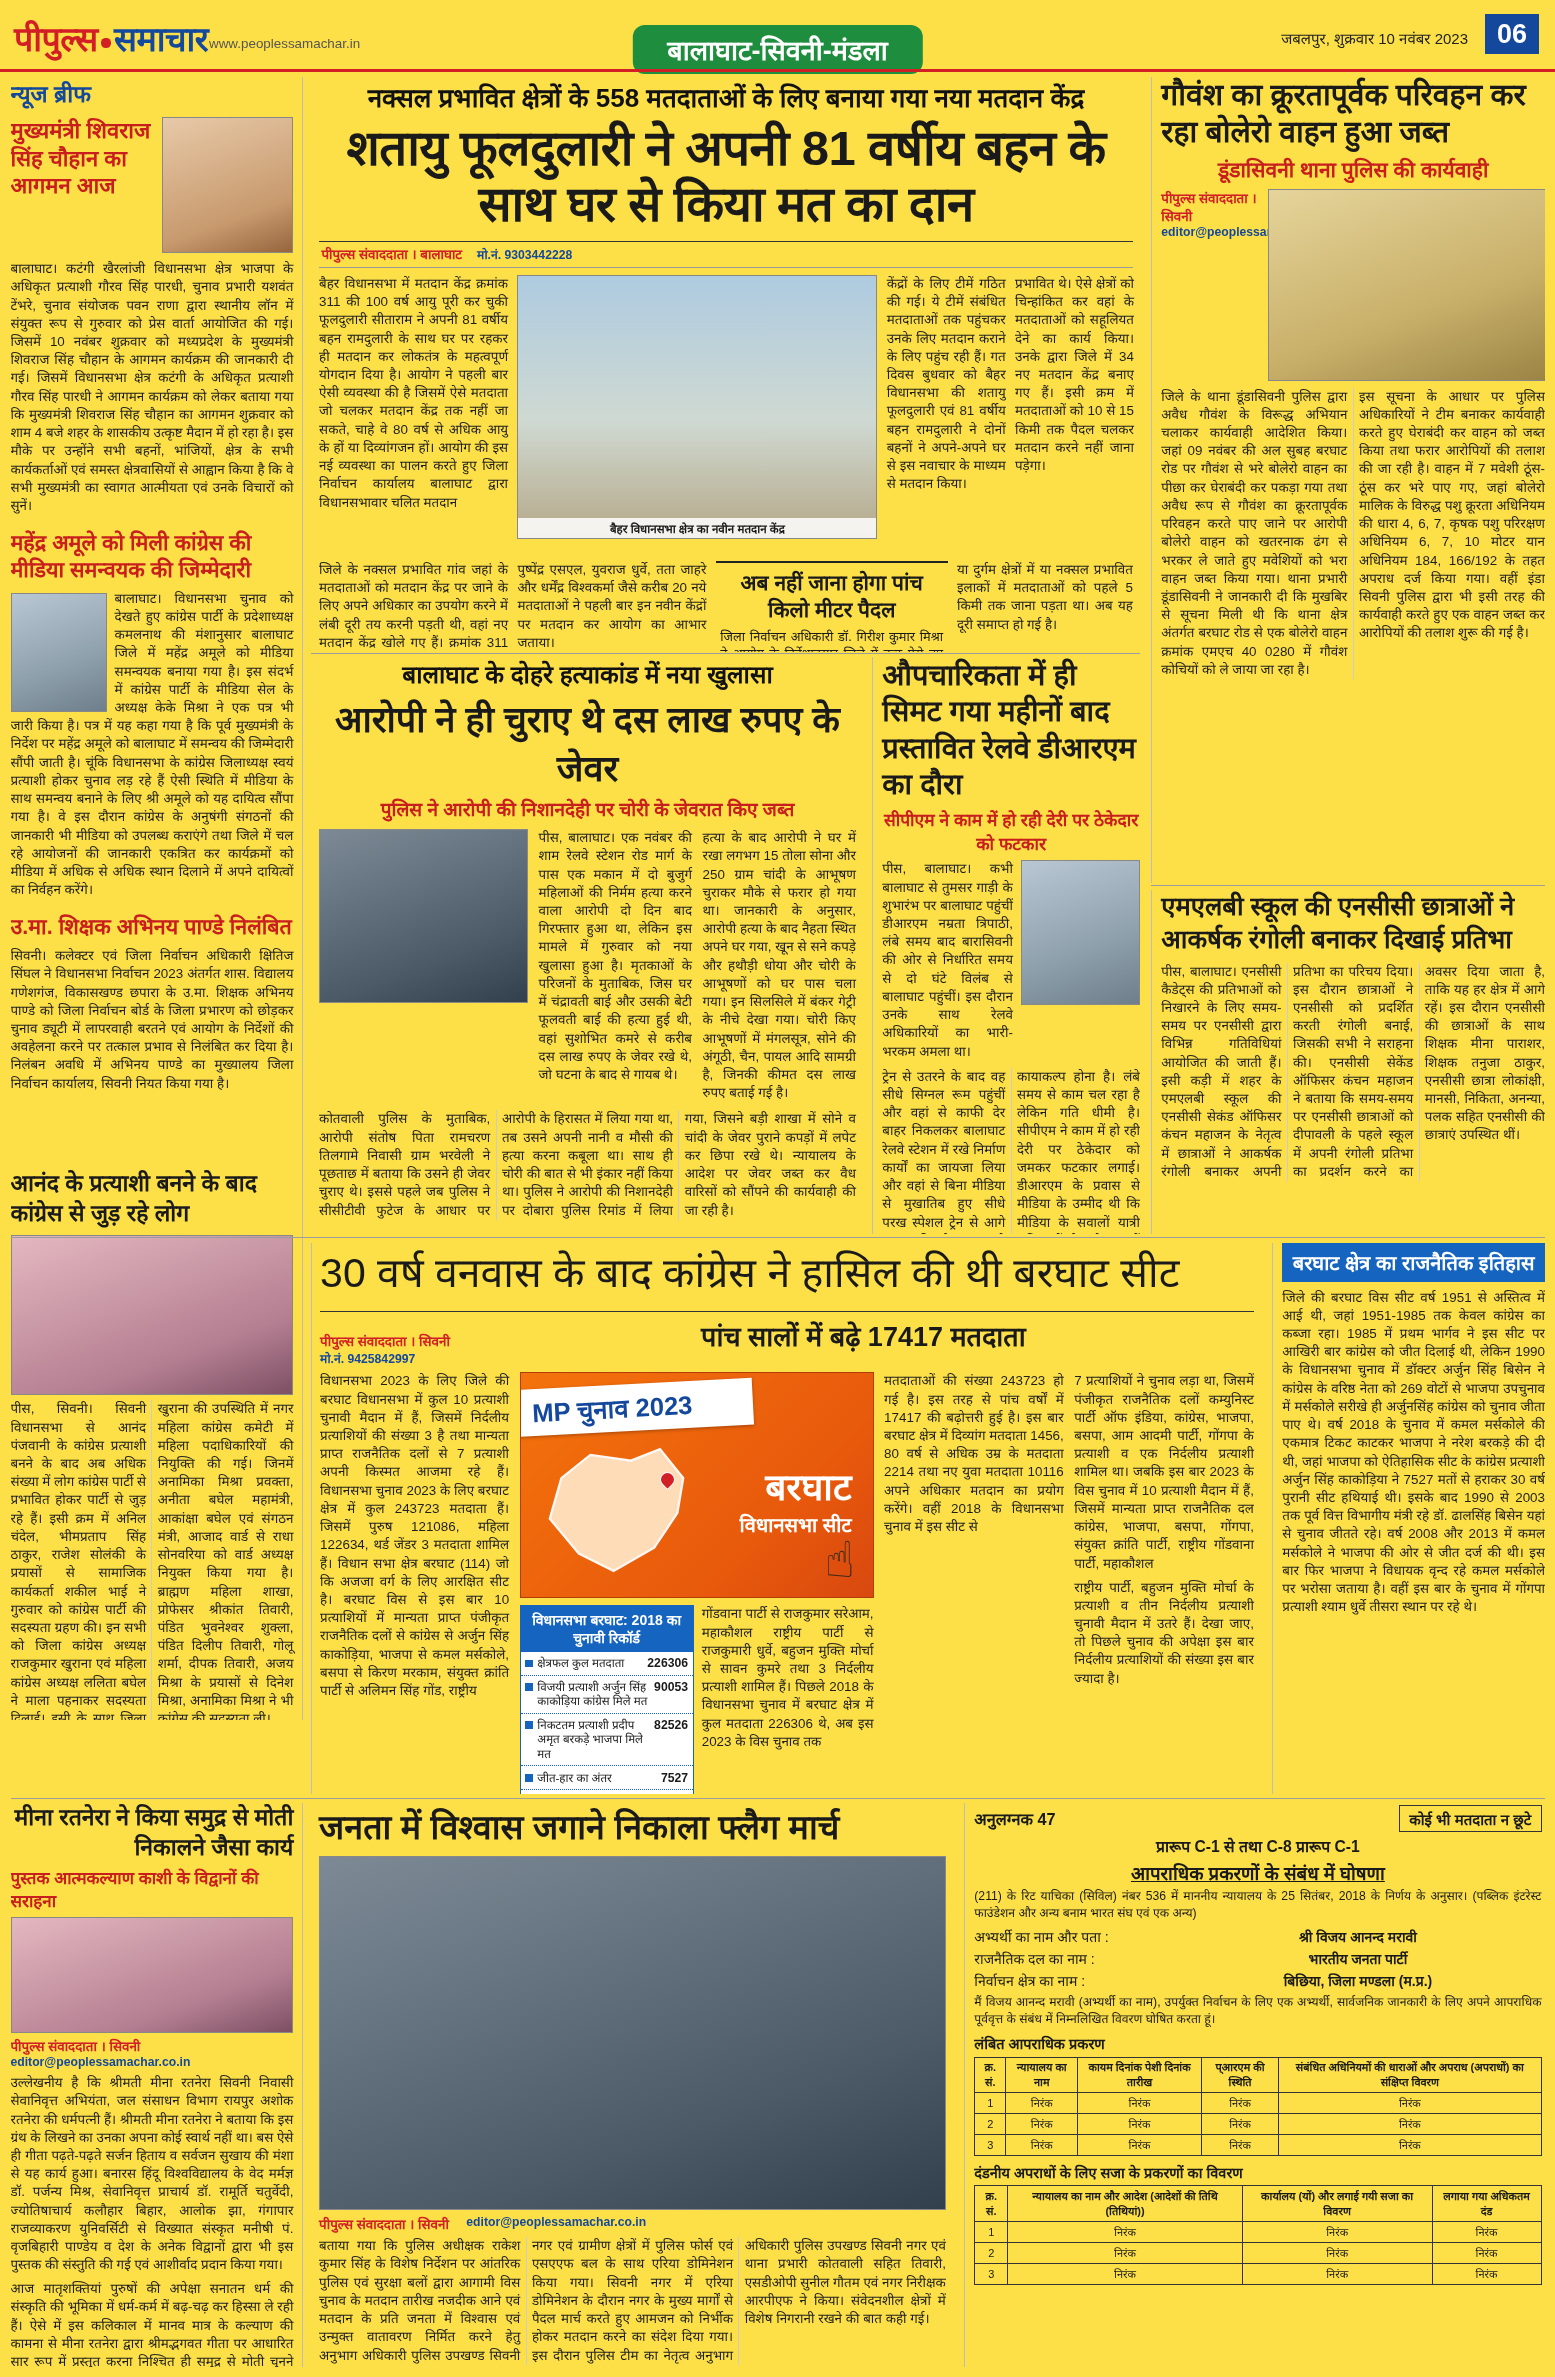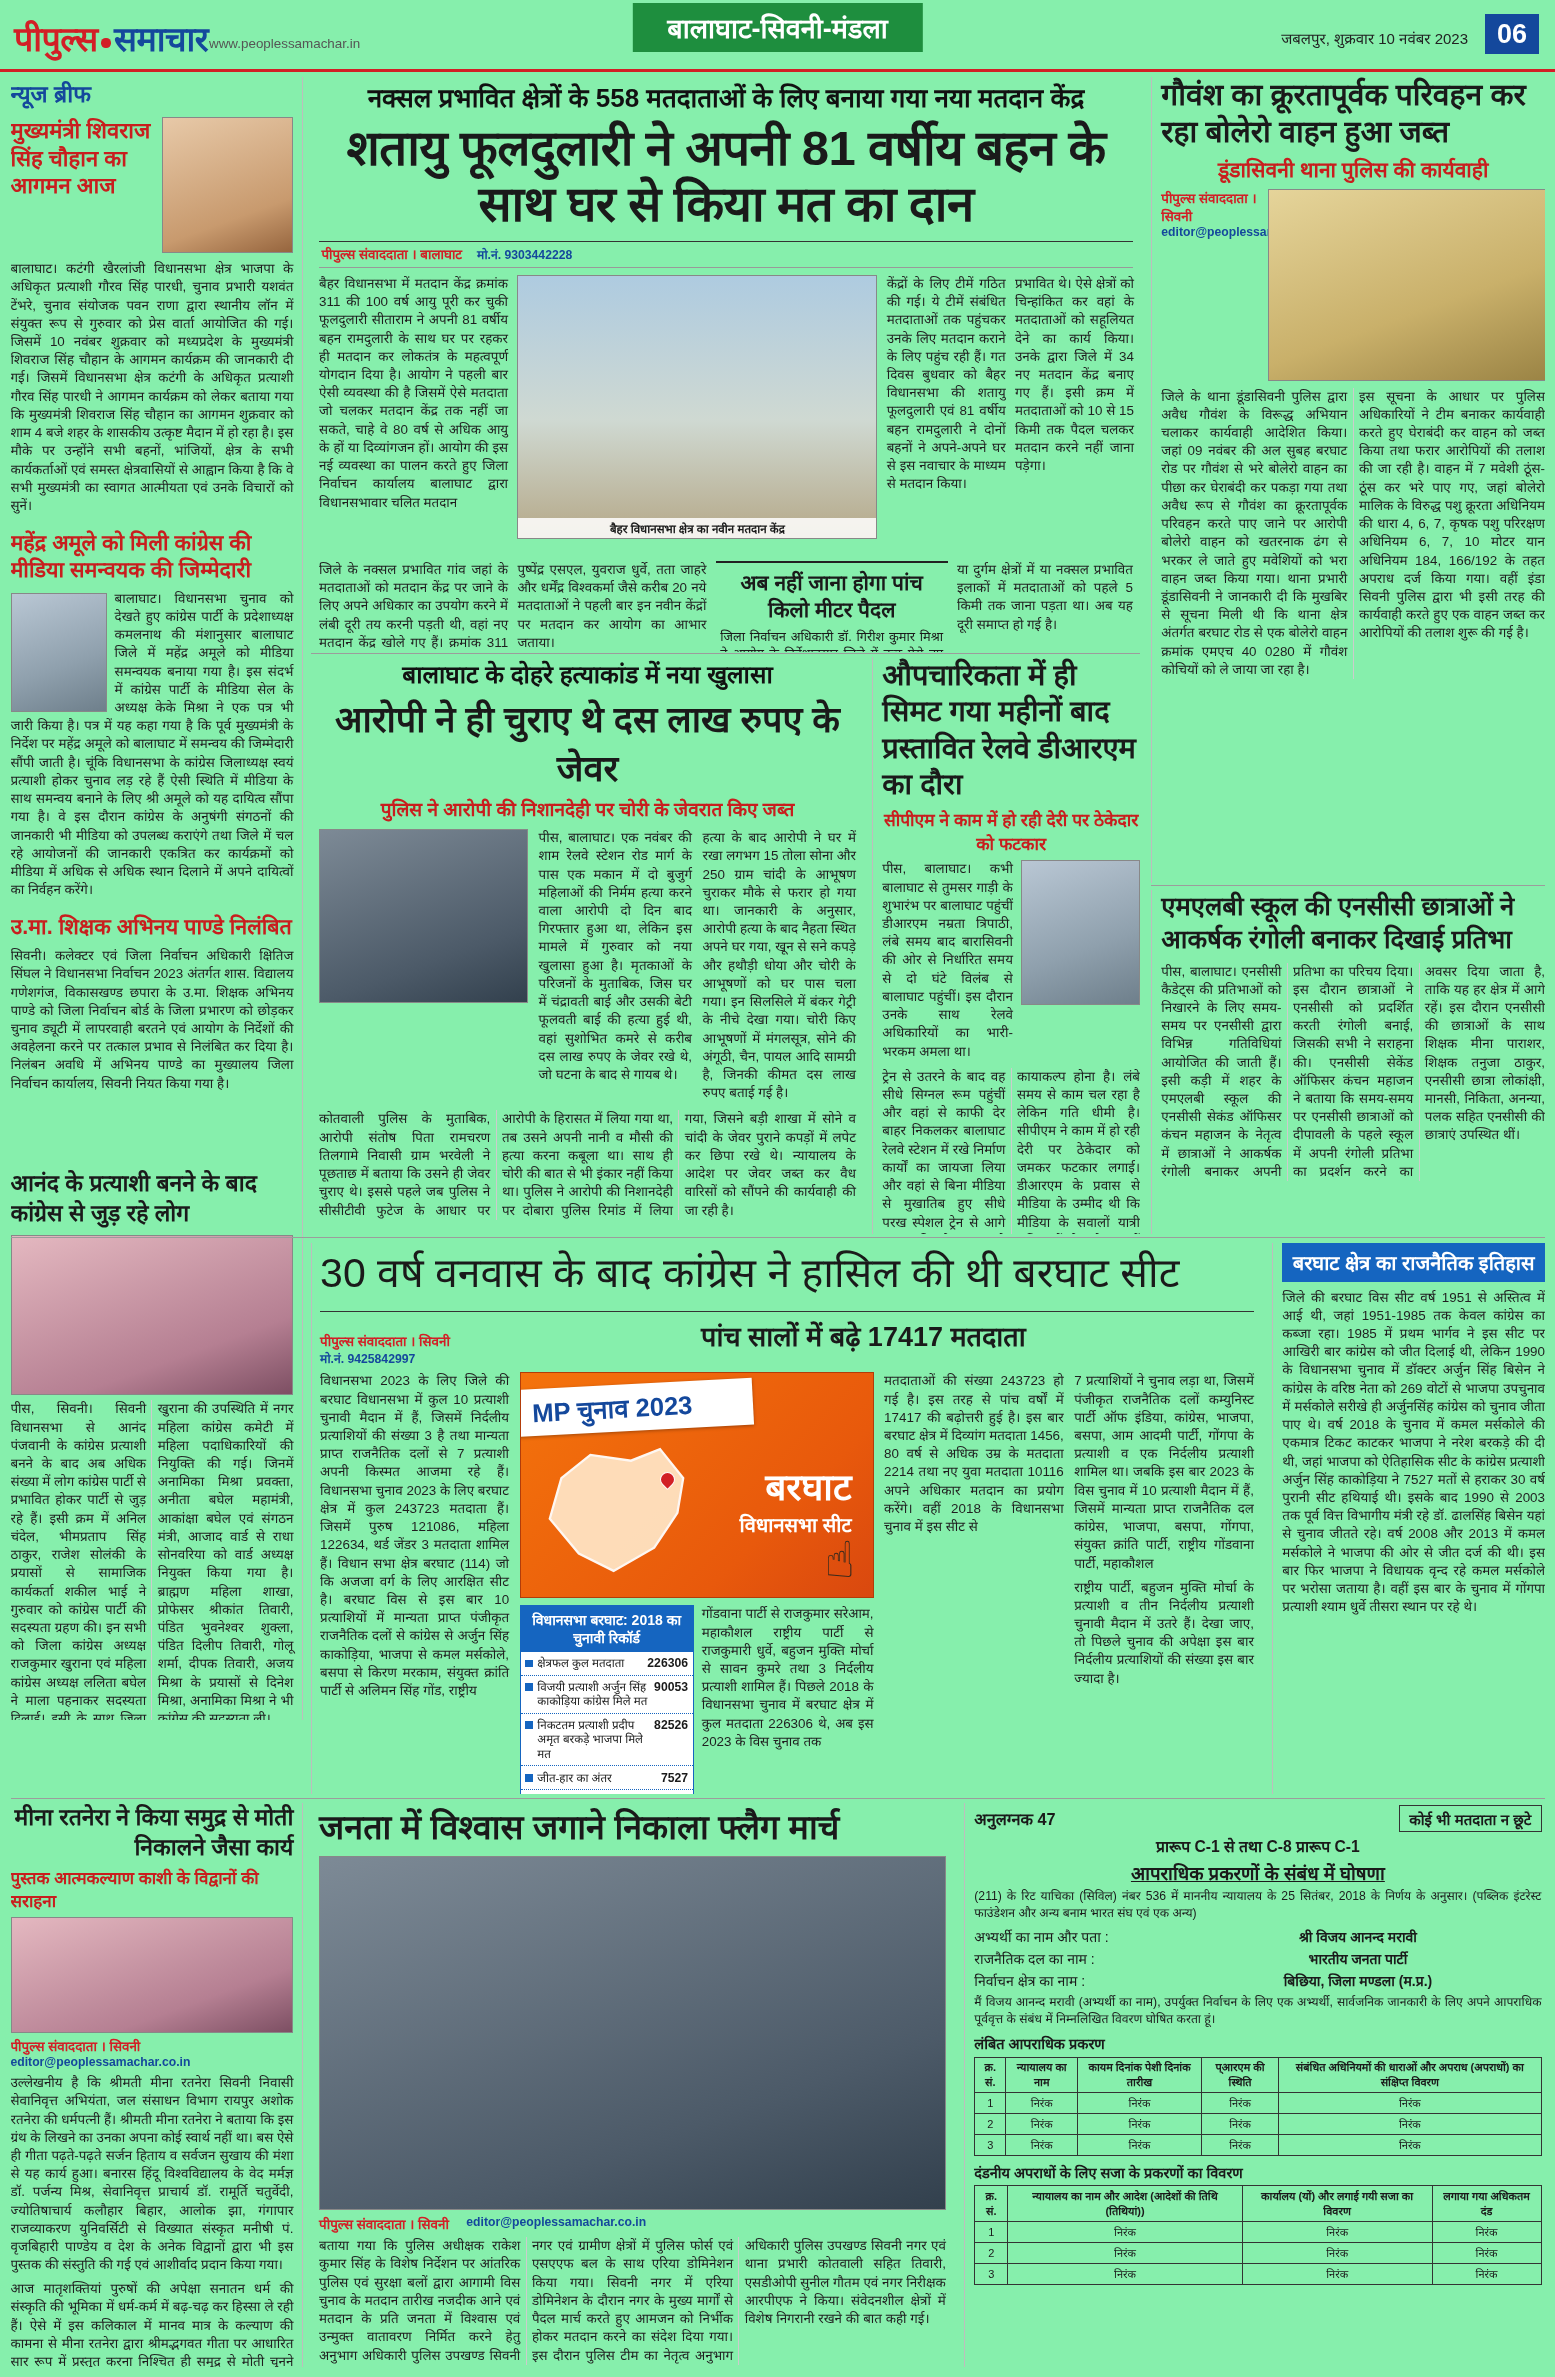--- a/index.html
+++ b/index.html
@@ -1,30 +1,30 @@
 <!DOCTYPE html>
 <html lang="hi" style="font-size:9.3px"><head>
 <meta charset="utf-8">
 <style>
   * { margin:0; padding:0; box-sizing:border-box; }
   html,body { background:#d8d8d8; }
   body { font-family:"Liberation Sans","DejaVu Sans",sans-serif; }
   .page { position:relative; width:1555px; height:2377px; margin:0 auto;
-          background:#86efac; color:#1a1a1a; overflow:hidden; }
+          background:#fde047; color:#1a1a1a; overflow:hidden; }
 
   
   .masthead { position:absolute; left:0; top:0; width:100%; height:69px; }
   .logo { position:absolute; left:14px; top:15px; font-size:34px; font-weight:800; letter-spacing:-0.6px; }
   .logo .lp1 { color:#d21f26; }
   .logo .ldot { display:inline-block; width:9.3px; height:9.3px; background:#d21f26; border-radius:50%; margin:0 3.5px 3.5px 3.5px; }
   .logo .lp2 { color:#14489c; }
   .website { position:absolute; left:209px; top:36px; font-size:13.4px; color:#555; }
-  .edition-banner { position:absolute; left:50%; top:3px; transform:translateX(-50%);
+  .edition-banner { position:absolute; left:50%; top:25px; transform:translateX(-50%);
       background:#1e8e3e; color:#fff; font-size:27px; font-weight:800;
-      padding:5.8px 35px; border-radius:0; }
+      padding:5.8px 35px; border-radius:12px; }
   .dateline { position:absolute; right:87px; top:28px; font-size:15px; color:#222; }
   .page-num { position:absolute; right:16.3px; top:14px; background:#14489c; color:#fff;
       font-size:27px; font-weight:800; padding:4.6px 11.6px; }
   .red-rule { position:absolute; left:0; top:69px; width:100%; height:2.9px; background:#d21f26; }
 
   
   .sec { position:absolute; overflow:hidden; }
   .body-text { font-size:13.4px; line-height:1.36; text-align:justify; color:#1f1f1f; }
   .cols-2 { column-count:2; column-gap:11.6px; column-rule:0.6px solid #ccc; }
   .cols-3 { column-count:3; column-gap:11.6px; column-rule:0.6px solid #ccc; }

